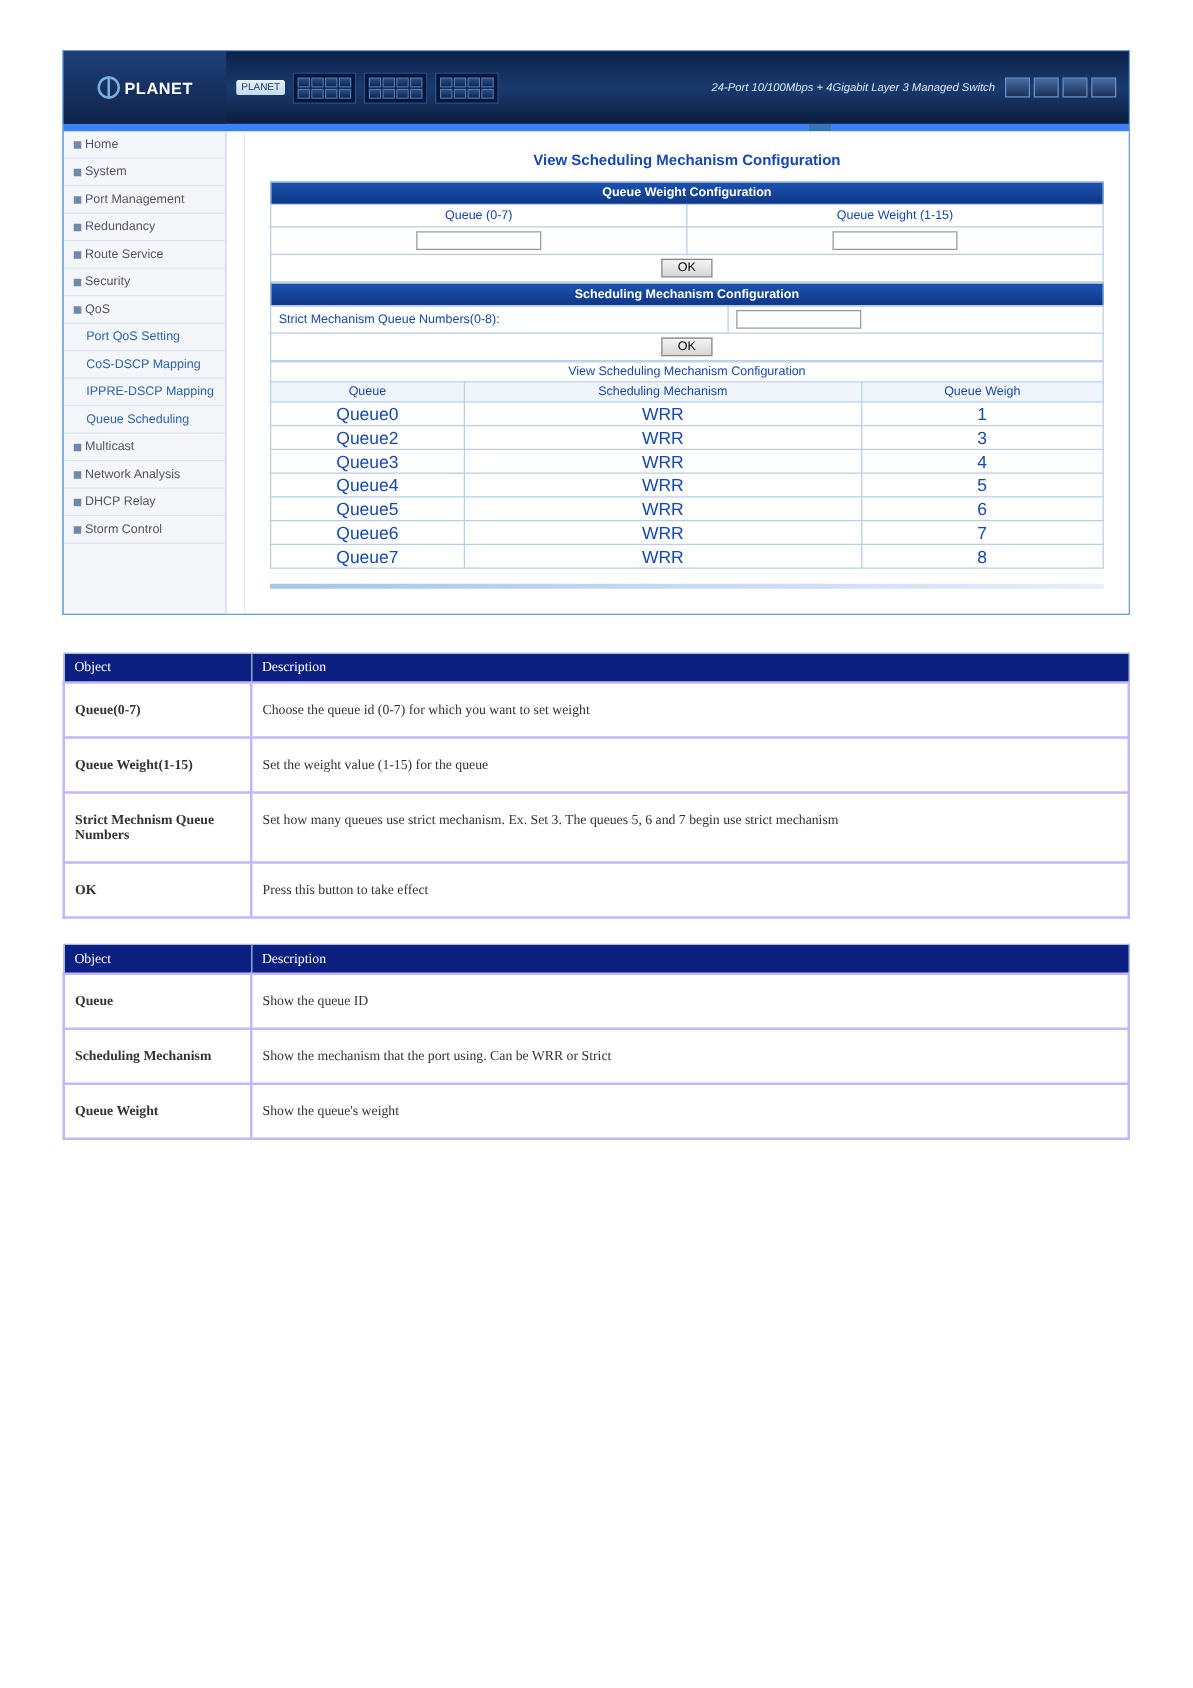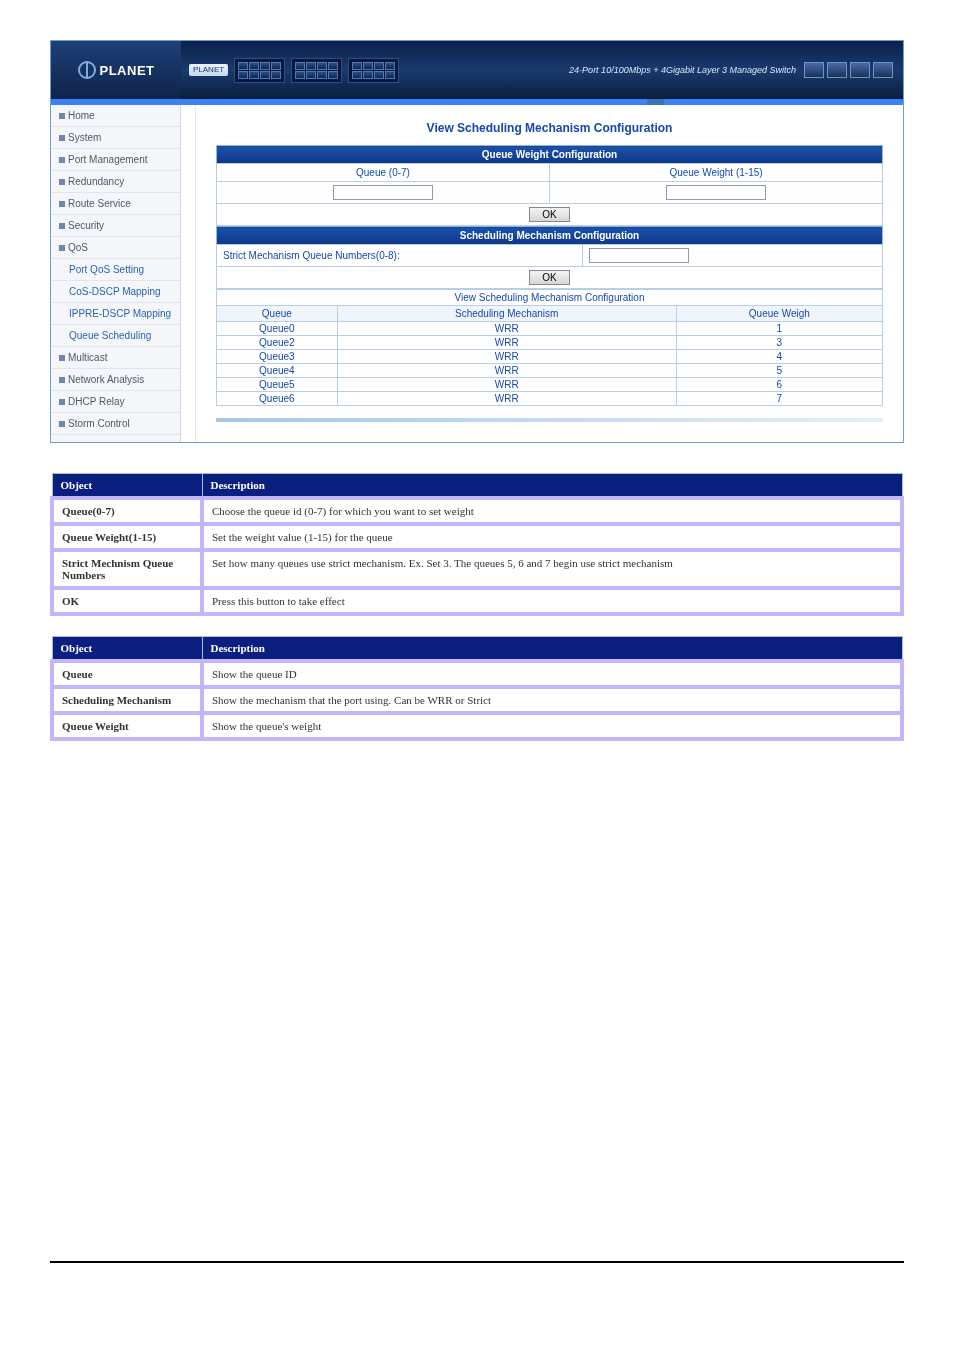--- a/index.html
+++ b/index.html
@@ -36,27 +36,27 @@
   .cfg-tbl { width:100%; border:1px solid #94b5df; border-collapse:collapse; }
   .cfg-tbl th { background: linear-gradient(180deg,#1b52ad,#0e3787); color:#fff; font-size:10px; font-weight:bold; padding:3px; text-align:center; }
   .cfg-tbl td { border:1px solid #b7cee9; padding:3px 6px; color:#1648b0; font-size:10px; text-align:center; }
   .cfg-tbl td.label { text-align:left; }
   .cfg-tbl input.txt { width:100px; border:1px solid #999; padding:1px 2px; font-size:10px; }
   .btn { background: linear-gradient(180deg,#f4f4f4,#d6d6d6); border:1px solid #888; padding:1px 12px; font-size:10px; cursor:pointer; }
 
   .view-head { text-align:center; color:#1648b0; font-size:10px; padding:2px; border:1px solid #b7cee9; border-bottom:none; }
   .view-tbl { width:100%; border:1px solid #b7cee9; border-collapse:collapse; }
   .view-tbl th { border:1px solid #b7cee9; color:#1648b0; font-size:10px; font-weight:normal; padding:2px; text-align:center; background:#f0f5fb; }
-  .view-tbl td { border:1px solid #b7cee9; color:#1648b0; font-size:10px; padding:1px; text-align:center; }
+  .view-tbl td { border:1px solid #b7cee9; color:#1648b0; font-size:14px; padding:1px; text-align:center; }
   .grad-bar { height:4px; background:linear-gradient(90deg,#a6c5ea,#e6eef9); margin-top:12px; }
 
   
   .info-tbl { width:100%; border-collapse:collapse; margin:20px 0 10px; font-family: "Times New Roman", serif; }
-  .info-tbl th { background:#0a1f80; color:#fff; font-size:11px; font-weight:bold; padding:5px 8px; text-align:left; border:1px solid #a9bbd6; }
-  .info-tbl td { border:4px solid #c4b5fd; padding:5px 8px; font-size:11px; vertical-align:top; }
+  .info-tbl th { background:#0a1f80; color:#fff; font-size:11px; font-weight:normal; padding:5px 8px; text-align:left; border:1px solid #a9bbd6; }
+  .info-tbl td { border:2px solid #c4b5fd; padding:15px 8px; font-size:11px; vertical-align:top; }
   .info-tbl td:first-child { width:150px; font-weight:bold; }
 
   .foot-rule { border-top:2px solid #000; margin-top:520px; }
 </style>
 </head>
 <body>
 
 <div class="page">
 
   <div class="app-window">
@@ -266,20 +266,25 @@
               <tr>
                 <td>Queue5</td>
                 <td>WRR</td>
                 <td>6</td>
               </tr>
               <tr>
                 <td>Queue6</td>
                 <td>WRR</td>
                 <td>7</td>
               </tr>
+              <tr>
+                <td>Queue7</td>
+                <td>WRR</td>
+                <td>8</td>
+              </tr>
             </tbody>
         </table>
         <div class="grad-bar"></div>
       </div>
     </div>
   </div>
 
   <table class="info-tbl">
     <tbody>
         <tr>

